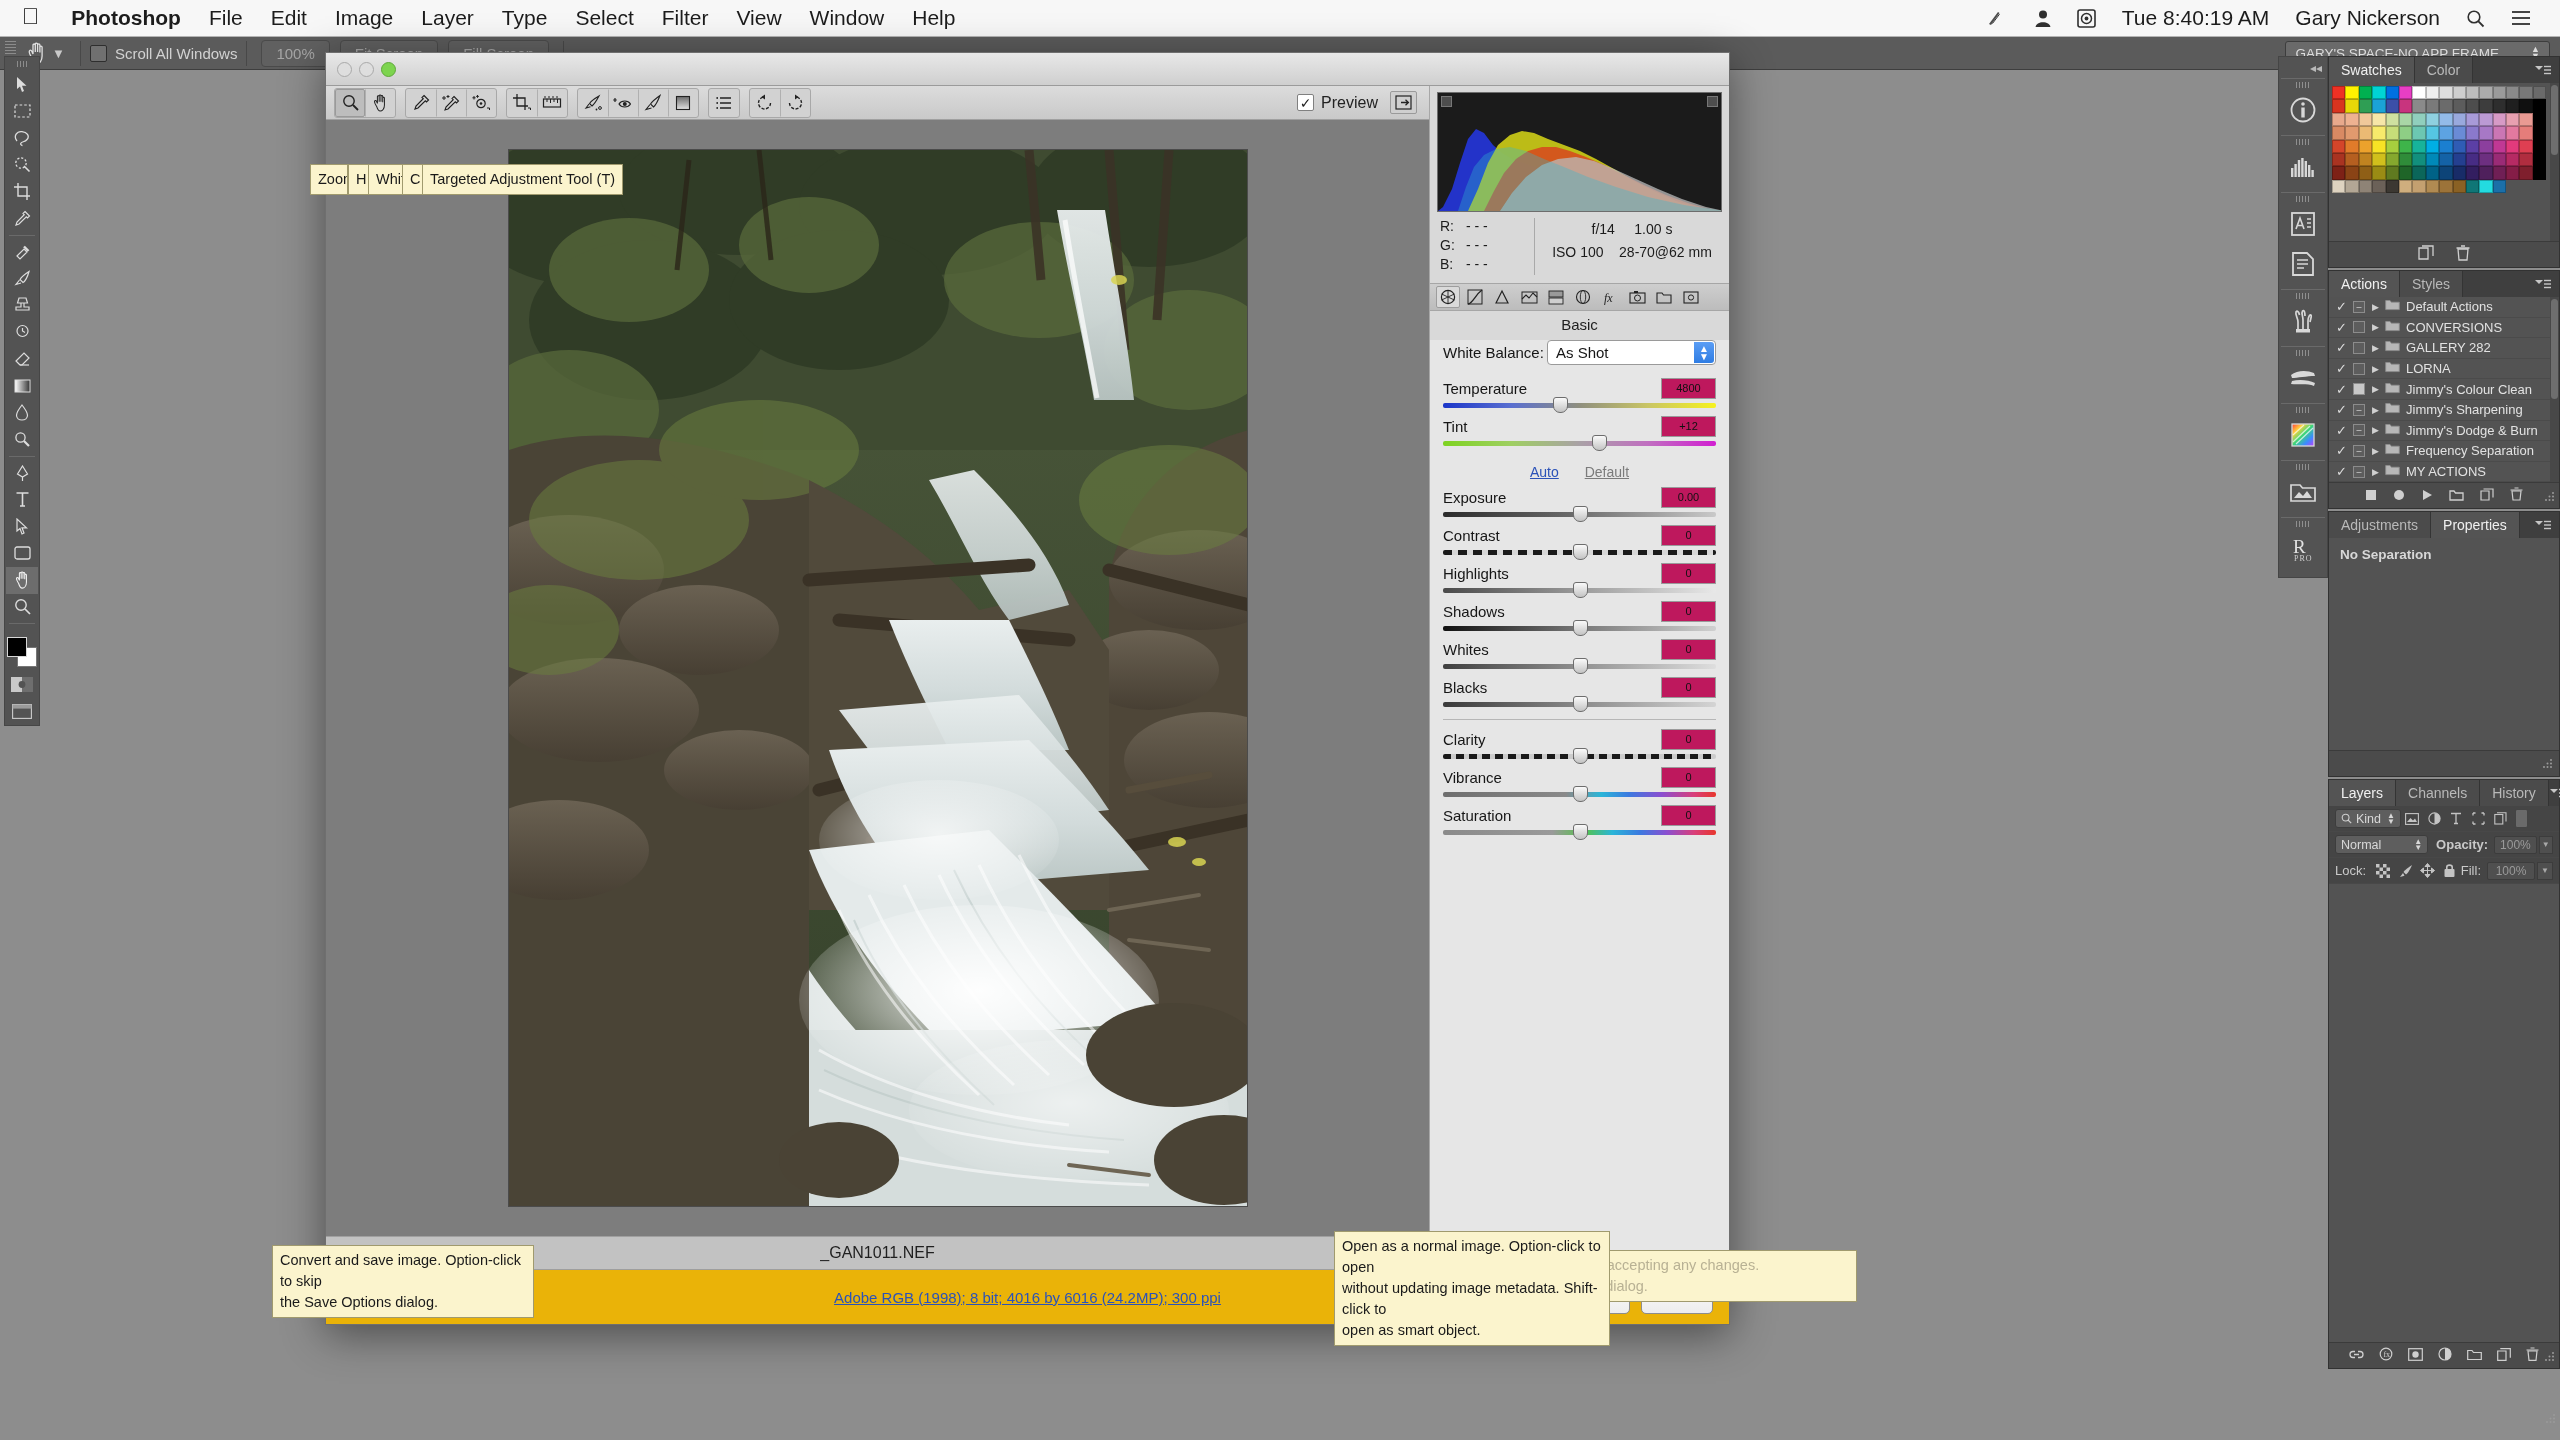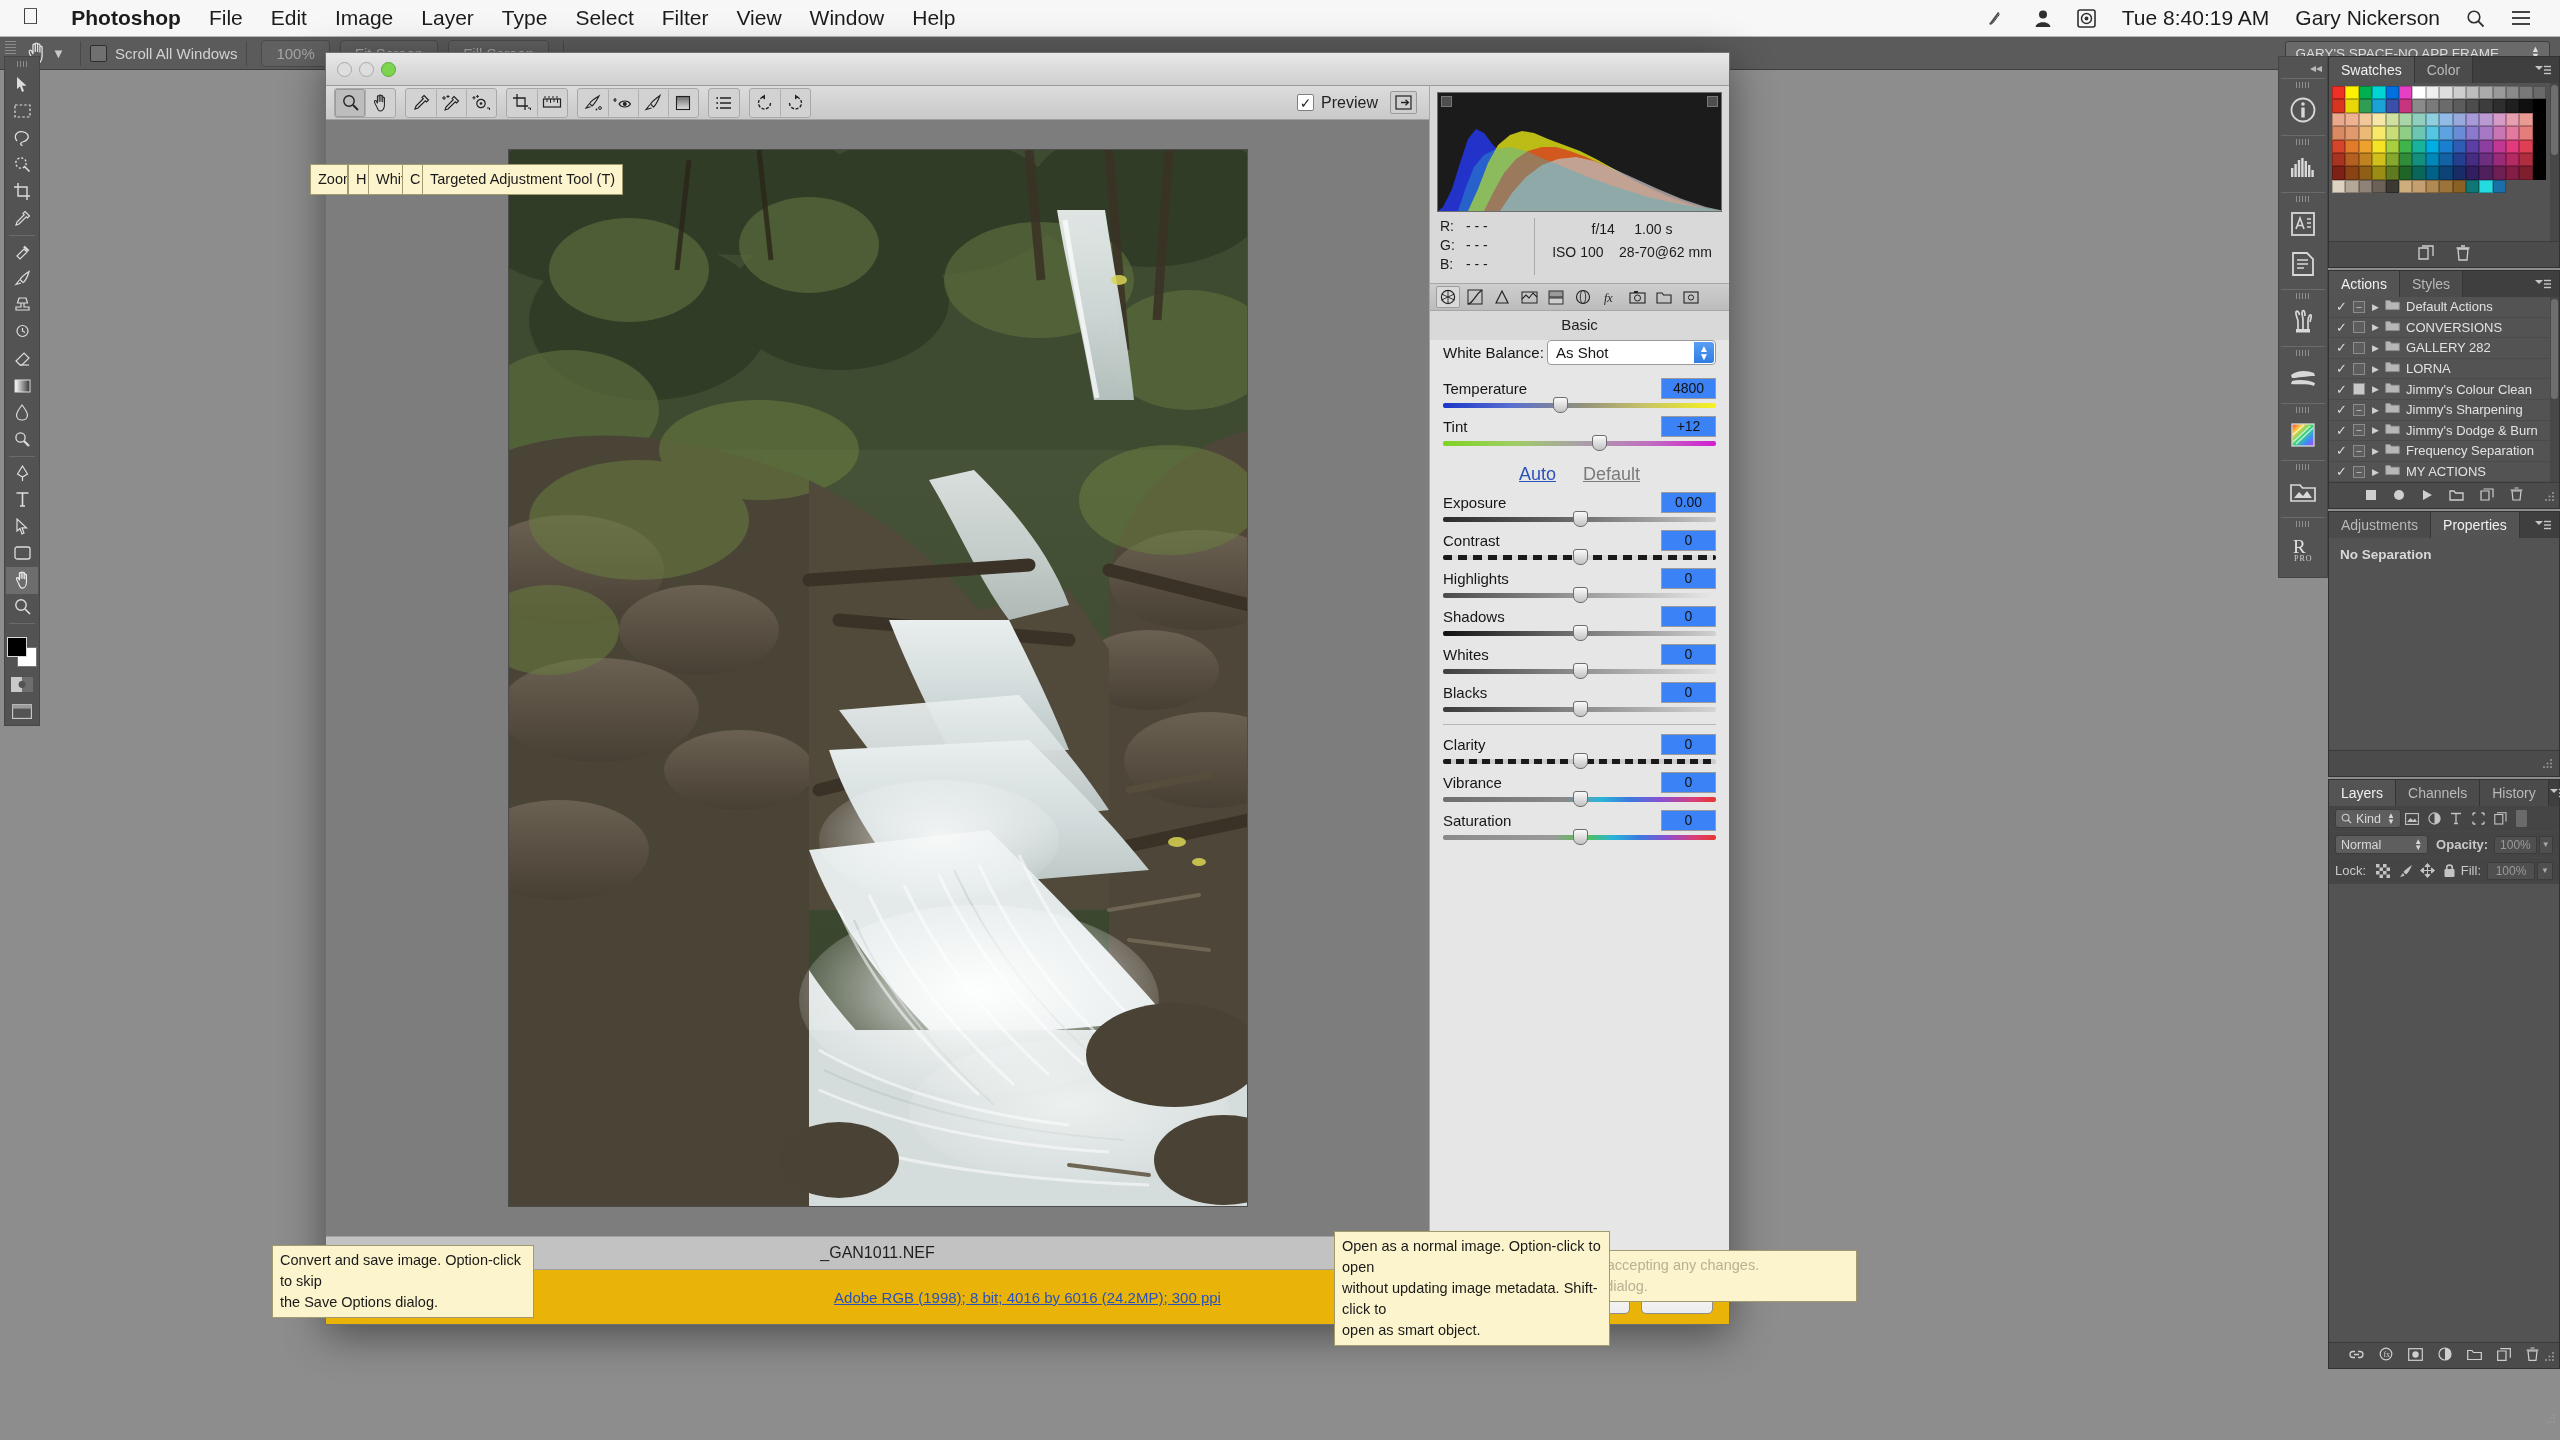--- a/index.html
+++ b/index.html
@@ -122,30 +122,30 @@
     display:flex; align-items:center; padding-left:8px; font-size:15px; position:relative;
   }
   .wbselect .stepper {
     position:absolute; right:1px; top:1px; bottom:1px; width:20px;
     background:linear-gradient(to bottom,#5a9df5,#2f7de3); border-radius:0 3px 3px 0;
     color:#fff; font-size:10px; display:flex; flex-direction:column; align-items:center; justify-content:center; line-height:8px;
   }
   .srow { margin-bottom:3px; }
   .slabel { display:flex; align-items:center; justify-content:space-between; height:22px;}
   .sval {
-    width:55px; height:21px; background:#3b82f6; border:1px solid #9a9a9a;
-    font-size:14px; text-align:center; line-height:19px; color:#111;
+    width:55px; height:21px; background:#be185d; border:1px solid #9a9a9a;
+    font-size:11px; text-align:center; line-height:19px; color:#111;
   }
   .strack { height:5px; position:relative; margin:4px 0 7px 0; border-radius:2px;}
   .sknob {
     position:absolute; top:-6px; width:15px; height:16px; margin-left:-7px;
     background:linear-gradient(to bottom,#fafafa,#c3c3c3); border:1px solid #6d6d6d;
     border-radius:3px 3px 7px 7px;
   }
-  .autodef { text-align:center; padding:11px 0 6px; font-size:18px;}
+  .autodef { text-align:center; padding:11px 0 6px; font-size:14px;}
   .autodef a { color:#2b52b8; text-decoration:underline; margin:0 11px; }
   .autodef a.off { color:#7b7b7b; }
   .hr { height:1px; background:#b6b6b6; margin:12px 0 8px; }
   
   #craw-footer {
     height:55px; background:#eab308; border-top:1px solid #9e9e9e;
     display:flex; align-items:center; padding:0 16px; flex:none; position:relative;
   }
   .btn {
     background:linear-gradient(to bottom,#fdfdfd,#ededed); border:1px solid #8d8d8d;

